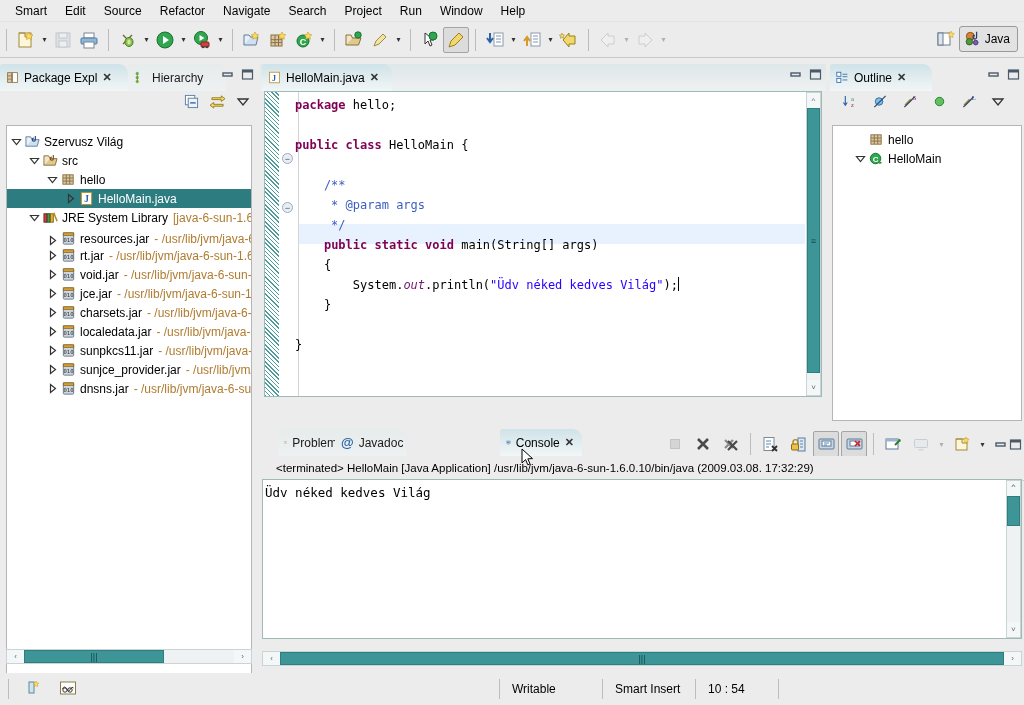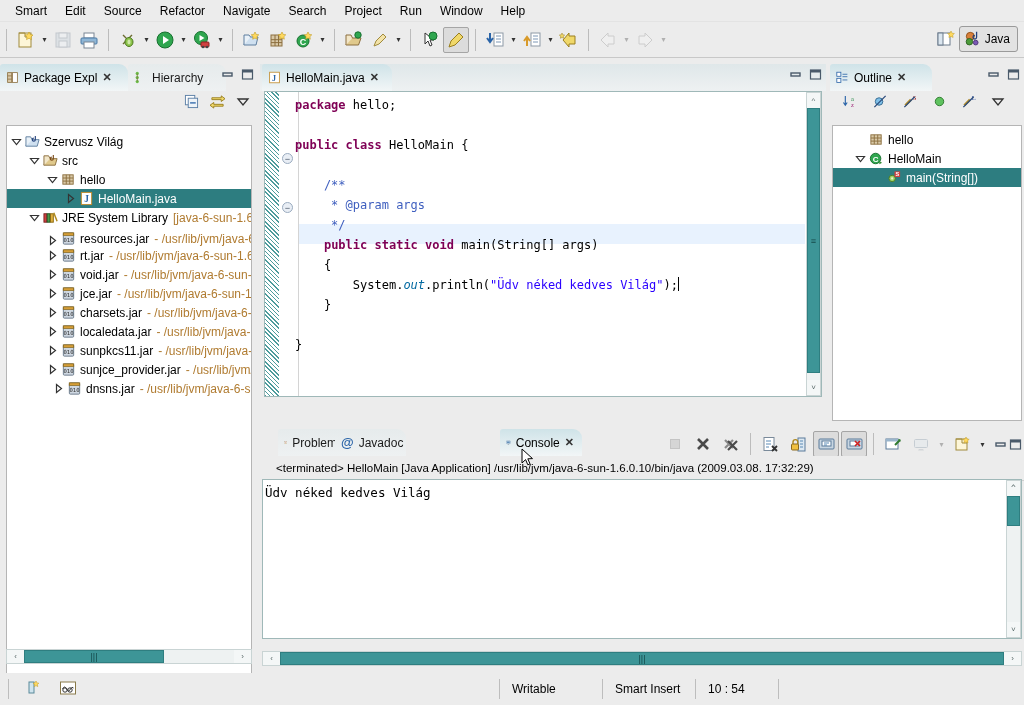--- a/index.html
+++ b/index.html
@@ -66,21 +66,21 @@
        repeating-linear-gradient(45deg, #2e8b8b 0 1px, transparent 1px 3px),
        #ffffff;
      opacity:.85; }
   .ed-gutter-fold { position:absolute; top:0; bottom:0; width:18px; background:#fff; }
   .ed-vline { position:absolute; top:0; bottom:0; width:1px; background:#d4d4d4; }
   .codearea { position:absolute; font-family:"DejaVu Sans Mono","Liberation Mono",monospace;
               font-size:12px; line-height:20px; white-space:pre; }
   .kw { color:#7f0055; font-weight:bold; }
   .doc { color:#3f5fbf; }
   .str { color:#2a00ff; }
-  .fld { color:#0369a1; font-style:italic; }
+  .fld { color:#701a75; font-style:italic; }
   .hl-line { position:absolute; background:#e8f2fe; }
   .fold-marker { position:absolute; width:11px; height:11px; border-radius:50%;
                  border:1px solid #9aabbf; background:#e9eef5; display:flex;
                  align-items:center; justify-content:center; font-size:9px; color:#3c4a5c; }
   .caret { display:inline-block; width:1px; height:14px; background:#000;
            vertical-align:-2px; }
 
   
   .sbv { position:absolute; width:15px; background:#eef2f2; border:1px solid #c9d4d4; }
   .sbh { position:absolute; height:15px; background:#eef2f2; border:1px solid #c9d4d4; }
@@ -559,21 +559,21 @@
             <span class="ticon">
               <svg width="15" height="15" viewBox="0 0 16 16">
                 <rect x="2.5" y="2" width="11" height="12" rx="1" fill="#cfd8e2" stroke="#6a7a8a"></rect>
                 <rect x="2.5" y="2" width="11" height="2.6" fill="#e4a83c" stroke="#8a6a20"></rect>
                 <text x="8" y="11.5" font-size="6" fill="#333" text-anchor="middle" font-family="DejaVu Sans Mono, monospace">010</text>
               </svg>
             </span>
             <span class="tlabel">sunjce_provider.jar</span>
             <span class="tpath">- /usr/lib/jvm/ja</span>
           </div>
-          <div class="trow" style="padding-left: 38px; margin-left: 6px;">
+          <div class="trow" style="padding-left: 38px;">
             <span class="twist">
               <svg width="11" height="11" viewBox="0 0 11 11">
                 <path d="M3.5 1.5 L3.5 9.5 L8.5 5.5 Z" fill="none" stroke="#333" stroke-width="1.2"></path>
               </svg>
             </span>
             <span class="ticon">
               <svg width="15" height="15" viewBox="0 0 16 16">
                 <rect x="2.5" y="2" width="11" height="12" rx="1" fill="#cfd8e2" stroke="#6a7a8a"></rect>
                 <rect x="2.5" y="2" width="11" height="2.6" fill="#e4a83c" stroke="#8a6a20"></rect>
                 <text x="8" y="11.5" font-size="6" fill="#333" text-anchor="middle" font-family="DejaVu Sans Mono, monospace">010</text>
@@ -734,32 +734,20 @@
               </svg>
             </span>
             <span class="ticon">
               <svg width="15" height="15" viewBox="0 0 16 16">
                 <circle cx="7" cy="8" r="5.6" fill="#2fa64f" stroke="#17702f"></circle>
                 <text x="7" y="11.5" font-size="8.5" fill="#fff" text-anchor="middle" font-weight="bold" font-family="Liberation Sans, sans-serif">C</text>
                 <path d="M11 11 l3 1.6 -3 1.6z" fill="#2f8a2f"></path>
               </svg>
             </span>
             <span class="tlabel">HelloMain</span>
-          </div>
-          <div class="trow sel" style="padding-left: 38px;">
-            <span class="twist"></span>
-            <span class="ticon">
-              <svg width="15" height="15" viewBox="0 0 16 16">
-                <circle cx="5.5" cy="9" r="3.4" fill="#9fd46a" stroke="#4a7a20"></circle>
-                <circle cx="5.5" cy="9" r="1.2" fill="#e8f5d0"></circle>
-                <rect x="8" y="1.5" width="6" height="6" fill="#d04040"></rect>
-                <text x="11" y="6.8" font-size="6" fill="#fff" text-anchor="middle" font-weight="bold" font-family="Liberation Sans, sans-serif">S</text>
-              </svg>
-            </span>
-            <span class="tlabel">main(String[])</span>
           </div>
         </div>
     </div>
   </div>
 
   <div class="panel" style="left:260px; top:429px; width:764px; height:241px;">
 
     <div class="tabrow">
       <div class="vtab inactive" style="left:18px; width:73px;">
         <svg width="13" height="13" viewBox="0 0 16 16">

